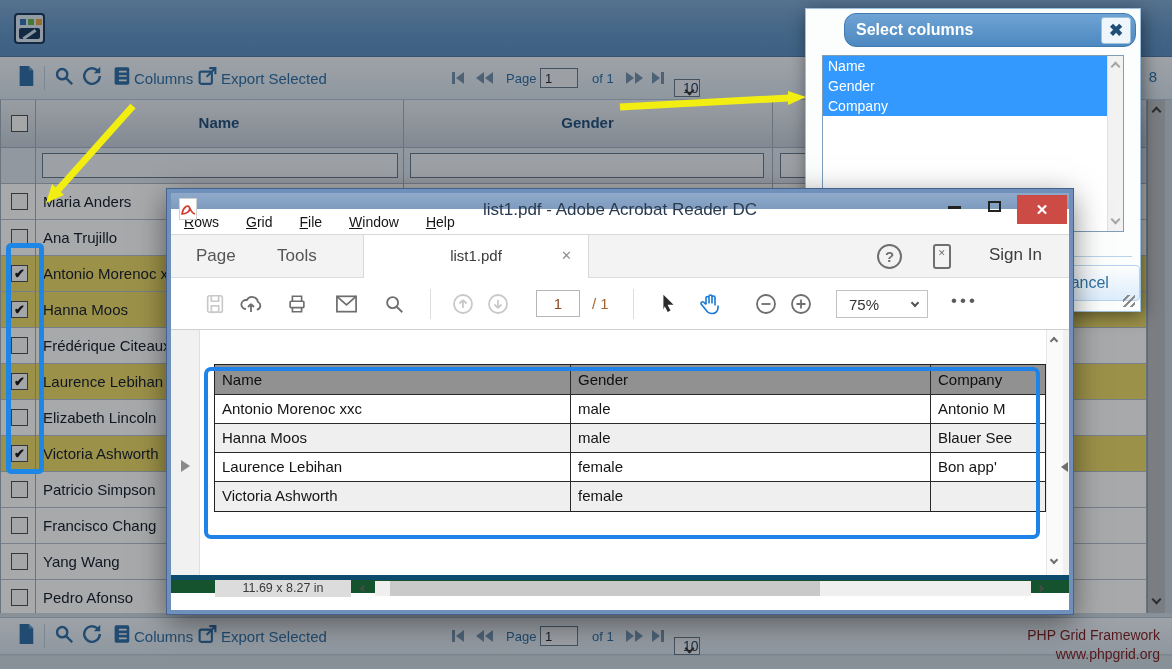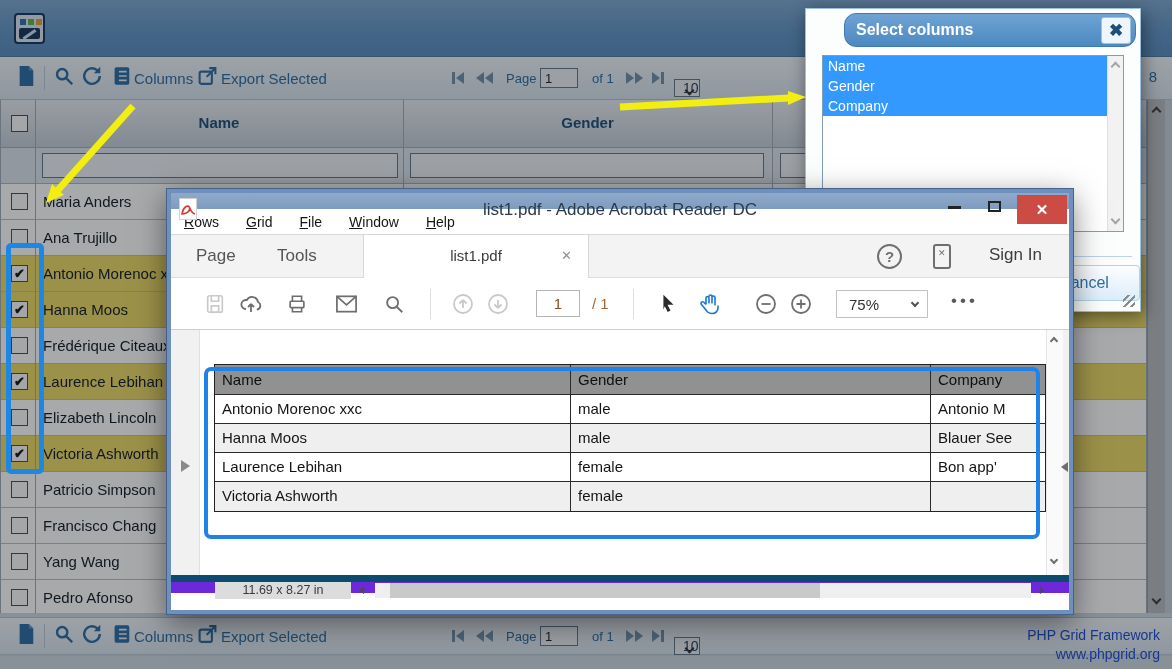--- a/index.html
+++ b/index.html
@@ -51,21 +51,21 @@
     white-space:nowrap;overflow:hidden;}
   .cb{position:absolute;left:11px;width:17px;height:17px;border:1px solid #4e4e4e;background:#fbfbfb;
     font-size:13px;font-weight:bold;line-height:15px;text-align:center;color:#161616;}
   .grow .cb{top:9px;}
   .grow.checked .cb::before{content:"✔";}
   .vl{position:absolute;top:100px;height:513px;width:1px;background:#9dacba;}
   .gscroll{position:absolute;left:1147px;top:100px;width:18px;height:513px;background:#b7bcc1;border-left:1px solid #8f9aa5;}
   .strip1{position:absolute;left:0;top:613px;width:1172px;height:4px;background:#cfd9e2;}
   .strip2{position:absolute;left:0;top:656px;width:1172px;height:13px;background:#cfd9e2;}
   .records{position:absolute;right:15px;top:68px;font-size:15px;color:#2d6da3;}
-  .wm{position:absolute;right:12px;font-size:14px;color:#1d4ed8;}
+  .wm{position:absolute;right:12px;font-size:14px;color:#7f1d1d;}
 
   .chv{position:absolute;width:7px;height:7px;border-right:2px solid #444;border-bottom:2px solid #444;}
   .chv.up{transform:rotate(-135deg);} .chv.down{transform:rotate(45deg);}
   .chv.left{transform:rotate(135deg);} .chv.right{transform:rotate(-45deg);}
 
   .ticon{position:absolute;}
 
   
   .dim{position:absolute;inset:0;background:rgba(13,17,23,0.36);z-index:5;}
 
@@ -142,21 +142,21 @@
     border-bottom:5px solid transparent;border-right:7px solid #6e6e6e;cursor:pointer;}
   .ptable{position:absolute;left:43px;top:34px;width:832px;border:1px solid #222;background:#fff;}
   .prow{display:flex;height:29px;border-bottom:1px solid #2a2a2a;}
   .prow:last-child{border-bottom:none;}
   .pcell{font-size:15px;color:#141414;line-height:28px;padding-left:7px;border-right:1px solid #2a2a2a;
     white-space:nowrap;overflow:hidden;}
   .pcell.c1{width:356px;} .pcell.c2{width:360px;} .pcell.c3{flex:1;border-right:none;}
   .phead{background:#919191;height:30px;}
   .phead .pcell{color:#0f0f0f;line-height:29px;}
   .prow.alt{background:#efefef;}
-  .w-status{position:relative;height:18px;background:#6d28d9;border-top:7px solid #0c4a6e;}
+  .w-status{position:relative;height:18px;background:#14532d;border-top:5px solid #0c4a6e;}
   .size-badge{position:absolute;left:44px;top:0;width:136px;height:17px;background:#dcdcdc;color:#3a3a3a;
     text-align:center;line-height:17px;font-size:12.5px;}
   .hs-track{position:absolute;left:204px;top:1px;width:656px;height:15px;background:#efefef;}
   .hs-thumb{position:absolute;left:15px;top:0;width:430px;height:15px;background:#c9c9c9;cursor:pointer;}
   .w-status .chv{border-color:#4a4a4a;width:5px;height:5px;top:6px;}
 
   
   .ann{position:absolute;inset:0;z-index:30;pointer-events:none;}
   .ann-rect1{position:absolute;left:6px;top:243px;width:38px;height:231px;border:5px solid #1e87e5;border-radius:5px;}
   .ann-rect2{position:absolute;left:204px;top:367px;width:836px;height:172px;border:4px solid #1f82e8;border-radius:7px;}

